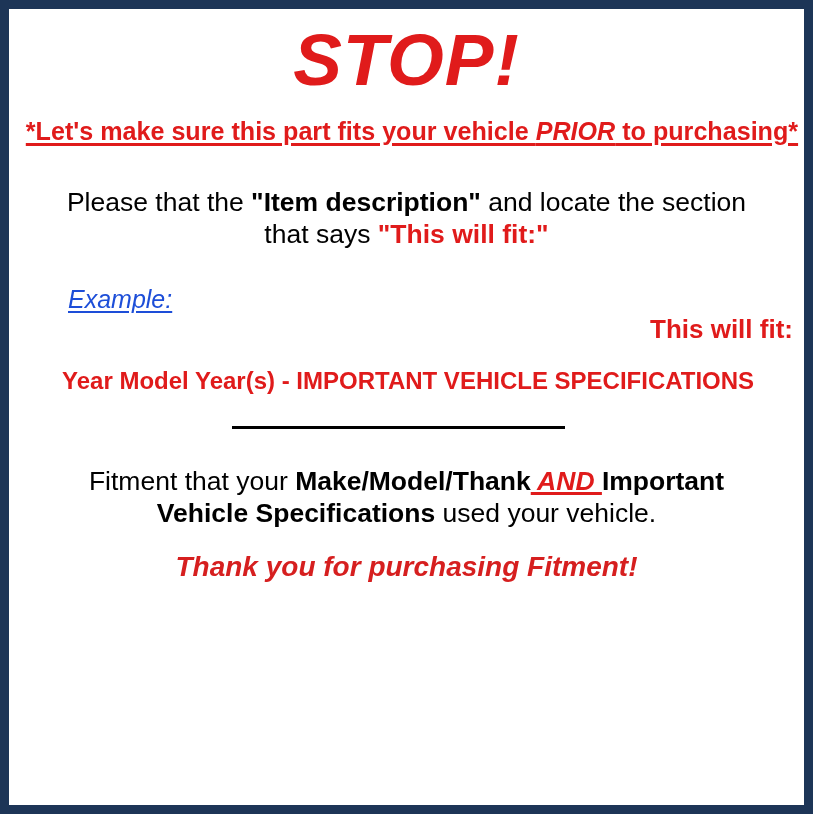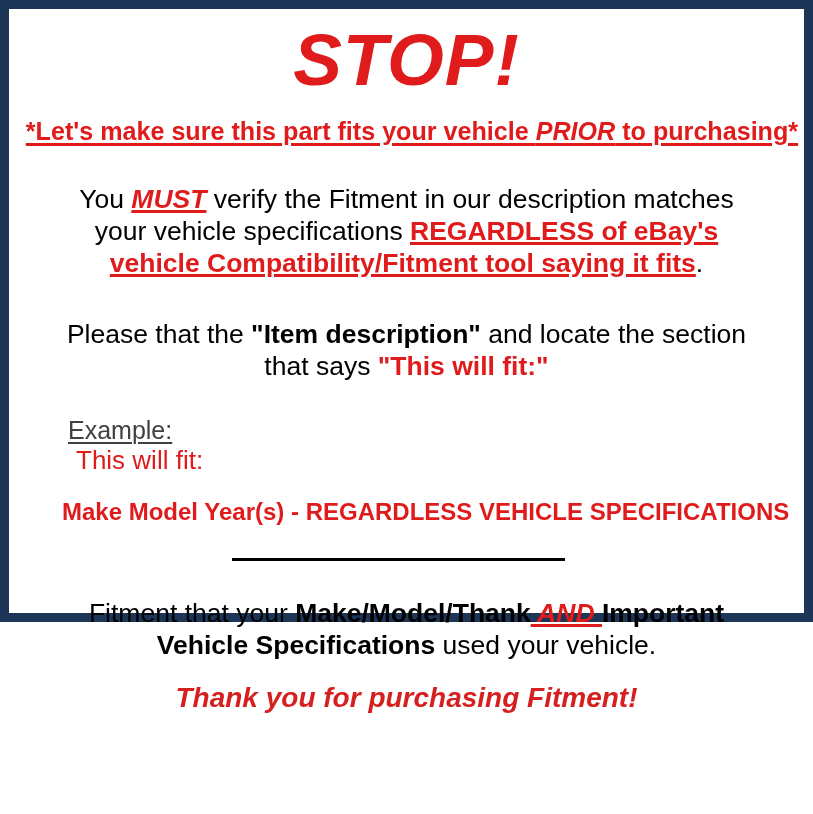--- a/index.html
+++ b/index.html
@@ -10,21 +10,21 @@
   body {
     width: 813px;
     height: 814px;
     overflow: hidden;
     font-family: "Liberation Sans", sans-serif;
   }
 
   #notice-card {
     box-sizing: border-box;
     width: 813px;
-    height: 622px;
+    height: 814px;
     background: #ffffff;
     border: 9px solid #1d3557;
     position: relative;
   }
 
   #notice-inner {
     box-sizing: border-box;
     width: 100%;
     height: 100%;
     padding: 0 11px;
@@ -105,34 +105,36 @@
     font-weight: bold;
   }
 
   
   .example-block {
     margin: 34px 0 0 0;
     padding: 0 0 0 48px;
     text-align: left;
   }
   .example-label {
-    color: #404040;
+    color: #1d4ed8;
+    font-style: italic;
     font-size: 25px;
     line-height: 1.12;
     text-decoration: underline;
     text-underline-offset: 3px;
     text-decoration-thickness: 2px;
     display: inline-block;
   }
   .example-fit {
     color: #e01b1b;
-    font-weight: normal;
+    font-weight: bold;
     font-size: 26px;
     line-height: 1.12;
     margin: 2px 0 0 8px;
+    text-align: right;
   }
   .example-spec {
     color: #e01b1b;
     font-weight: bold;
     font-size: 24px;
     line-height: 1.1;
     margin: 24px 0 0 -6px;
     letter-spacing: 0px;
     white-space: nowrap;
     transform: scaleX(1.0);
@@ -170,30 +172,29 @@
 
 <div id="notice-card">
   <div id="notice-inner">
 
     <div class="stop-headline">STOP!</div>
 
     <div class="tagline">
       <span class="u-all"><span>*Let's make sure this part fits your vehicle </span><span class="ital">PRIOR</span><span> to purchasing*</span></span>
     </div>
 
-    <p class="para p-must"><span>You </span><span class="red-b-i-u">MUST</span><span> verify the Fitment in our description matches your vehicle specifications </span><span class="red-b-u">REGARDLESS of eBay's vehicle Compatibility/Fitment tool saying it fits</span><span>.</span></p>
 
     <p class="para p-view"><span>Please that the </span><span class="blk-b">"Item description"</span><span> and locate the section that says </span><span class="red-b">"This will fit:"</span></p>
 
     <div class="example-block">
       <div>
         <span class="example-label">Example:</span>
       </div>
       <div class="example-fit">This will fit:</div>
-      <div class="example-spec">Make Model Year(s) - REGARDLESS VEHICLE SPECIFICATIONS</div>
+      <div class="example-spec">Year Model Year(s) - IMPORTANT VEHICLE SPECIFICATIONS</div>
     </div>
 
     <div class="divider-wrap">
       <div class="divider-rule"></div>
     </div>
 
     <p class="para p-confirm"><span>Fitment that your </span><span class="blk-b">Make/Model/Thank</span><span class="red-b-i-u"> AND </span><span class="blk-b">Important Vehicle Specifications</span><span> used your vehicle.</span></p>
 
 
     <div class="thank-you">Thank you for purchasing Fitment!</div>

